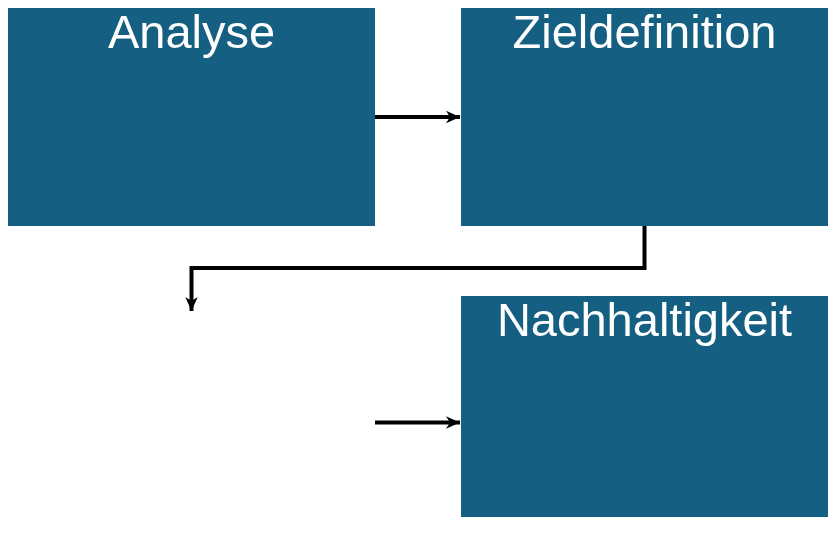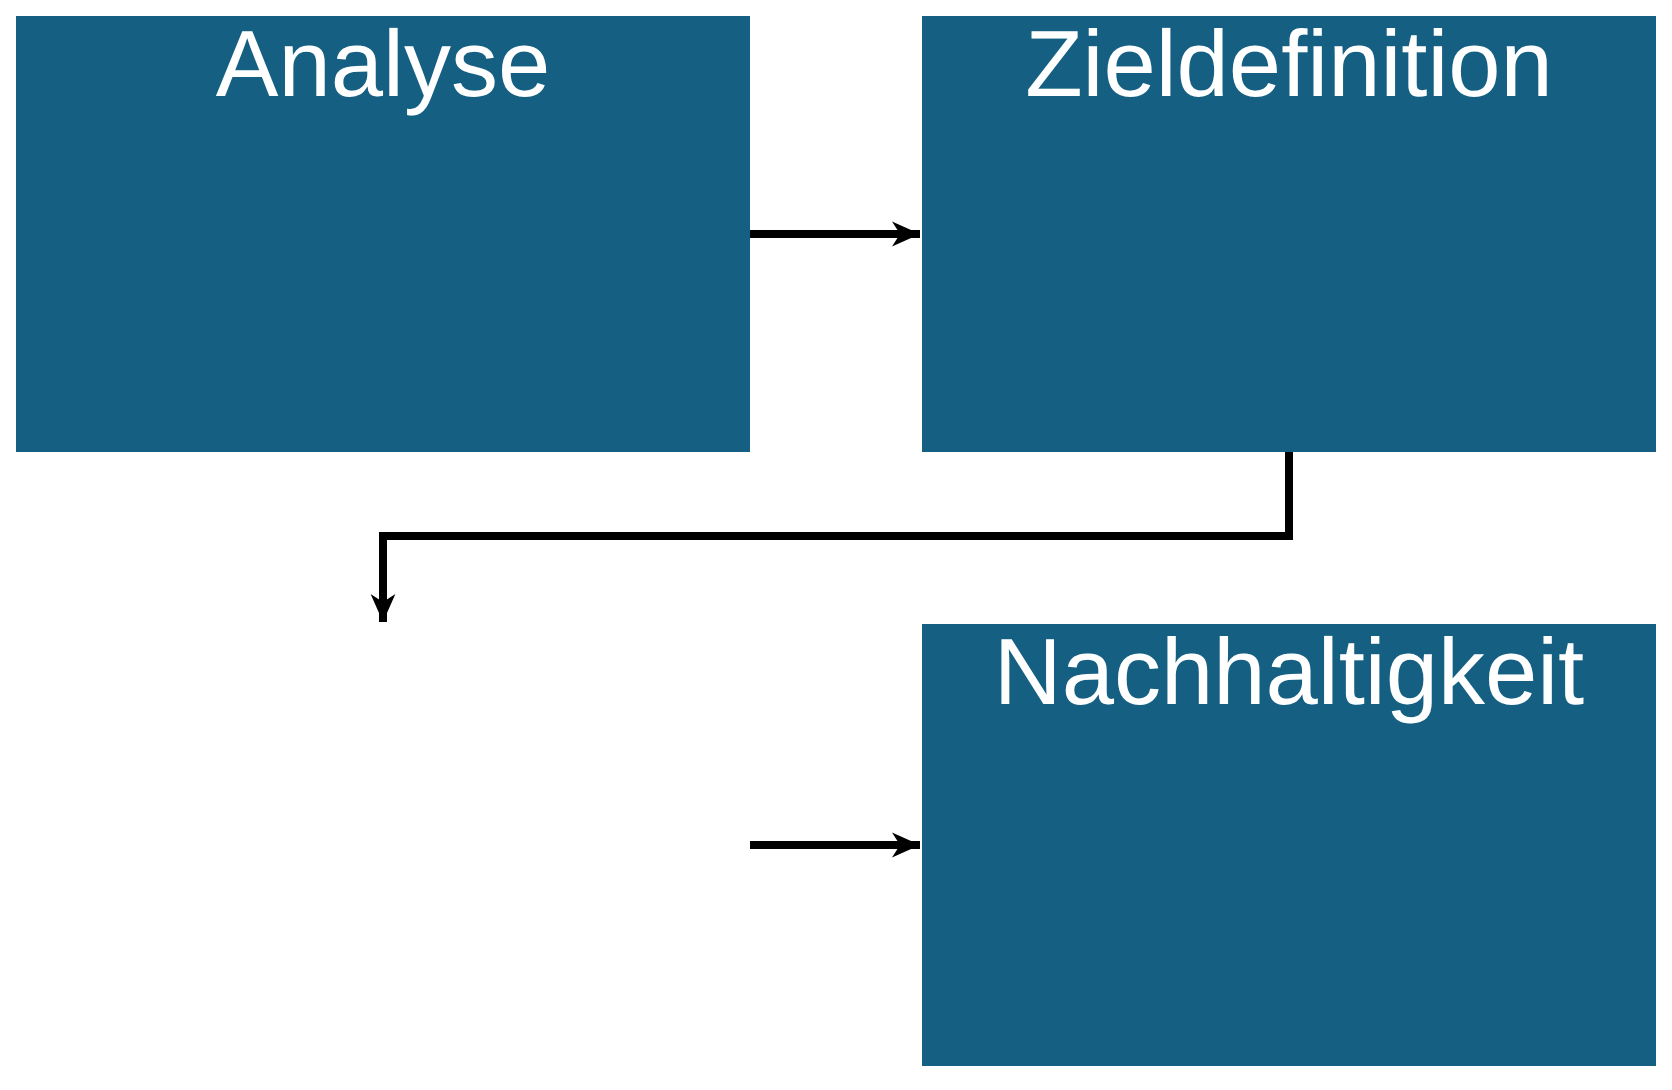--- a/index.html
+++ b/index.html
@@ -44,21 +44,21 @@
     background: var(--node-fill, #156082);
     color: var(--node-text, #ffffff);
     font-size: 47px;
     line-height: 1;
     text-align: center;
     user-select: none;
   }
   .node-analyse        { left: 8px;   top: 8px;   height: 218px; }
   .node-zieldefinition { left: 461px; top: 8px;   height: 218px; }
   .node-umsetzung      { left: 8px;   top: 312px; height: 221px; }
-  .node-nachhaltigkeit { left: 461px; top: 312px; height: 221px; }
+  .node-nachhaltigkeit { left: 461px; top: 296px; height: 221px; }
 </style>
 </head>
 <body>
 
 <div class="canvas">
 
   <svg class="connectors" viewBox="0 0 836 545" xmlns="http://www.w3.org/2000/svg" aria-hidden="true">
     <defs>
       <marker id="ah" viewBox="0 0 16 14" refX="15" refY="7" markerWidth="16" markerHeight="14" markerUnits="userSpaceOnUse" orient="auto">
         <path class="arrowhead-shape" d="M15,7 L1,0.8 L5,7 L1,13.2 Z"></path>

